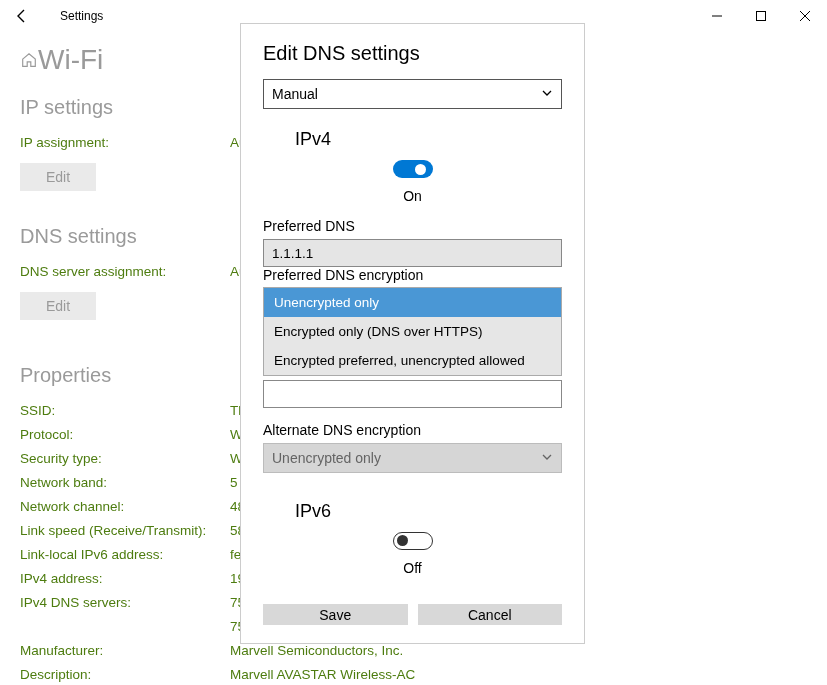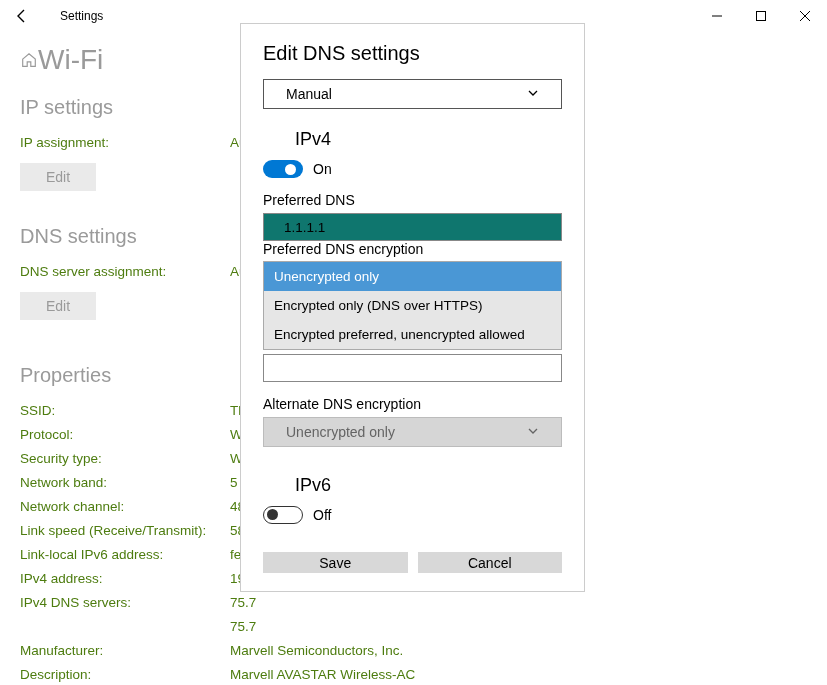--- a/index.html
+++ b/index.html
@@ -21,37 +21,37 @@
 
   .section-title { font-size: 20px; font-weight: 400; color: #9a9a9a; margin-top: 18px; margin-bottom: 12px; }
   .kv-row { display: flex; font-size: 13.5px; color: #4d7c0f; line-height: 24px; }
   .kv-label { width: 210px; }
   .kv-value { }
   .edit-btn { display: inline-block; background: #eaeaea; color: #9a9a9a; font-size: 14px; border: none; padding: 6px 26px; margin-top: 8px; margin-bottom: 16px; }
 
   
   .dialog { position: absolute; top: 23px; left: 240px; width: 345px; background: #fff; border: 1px solid #ccc; padding: 18px 22px 18px; }
   .dialog h2 { font-size: 20px; font-weight: 400; margin: 0 0 14px; color: #000; }
-  .select { position: relative; border: 1px solid #555; height: 30px; display: flex; align-items: center; padding: 0 22px; font-size: 14px; cursor: default; background:#fff; }
+  .select { position: relative; border: 1px solid #555; height: 30px; display: flex; align-items: center; padding: 0 8px; font-size: 14px; cursor: default; background:#fff; }
   .select .chev { margin-left: auto; }
   .chev { display: inline-block; }
   .chev svg { width: 12px; height: 12px; }
   .sublabel { font-size: 14px; color: #000; margin-bottom: 5px; }
   .section-h { font-size: 18px; margin-top: 20px; margin-bottom: 10px; color:#000;margin-left:32px; }
 
-  .toggle-row { display: flex; align-items: center; gap: 10px; margin-bottom: 14px; }
+  .toggle-row { display: flex; align-items: center; gap: 10px; margin-bottom: 14px; flex-direction: column; }
   .toggle { width: 40px; height: 18px; border-radius: 10px; position: relative; }
   .toggle.on { background: #0078d4; }
   .toggle.on .knob { left: 22px; background:#fff; }
   .toggle.off { background: #fff; border: 1.6px solid #333; }
   .toggle.off .knob { left: 3px; background:#333; top:2.3px;}
   .knob { width: 11px; height: 11px; border-radius: 50%; position: absolute; top: 3.5px; }
   .toggle-text { font-size: 14px; color:#000; }
 
-  .input { width: 100%; border: 1px solid #888; height: 28px; font-size: 13.5px; padding: 0 20px; background:#0f766e; color:#000;}
+  .input { width: 100%; border: 1px solid #888; height: 28px; font-size: 13.5px; padding: 0 8px; background:#e5e5e5; color:#000;}
 
   .dropdown-open { position: relative; border: 1px solid #aaa; background: #e6e6e6; margin-top:-1px;}
   .dropdown-open .option { padding: 7px 10px; font-size: 13.5px; color:#000; cursor: default; }
   .dropdown-open .option.selected { background: #4a97d5; color: #fff; }
 
   .hidden-input { width: 100%; border: 1px solid #888; height: 28px; background:#fff; margin-top:4px;}
 
   .select.disabled { background: #d6d6d6; border-color:#bcbcbc; color:#646464; }
   .select.disabled .chev { color:#646464; }
 

